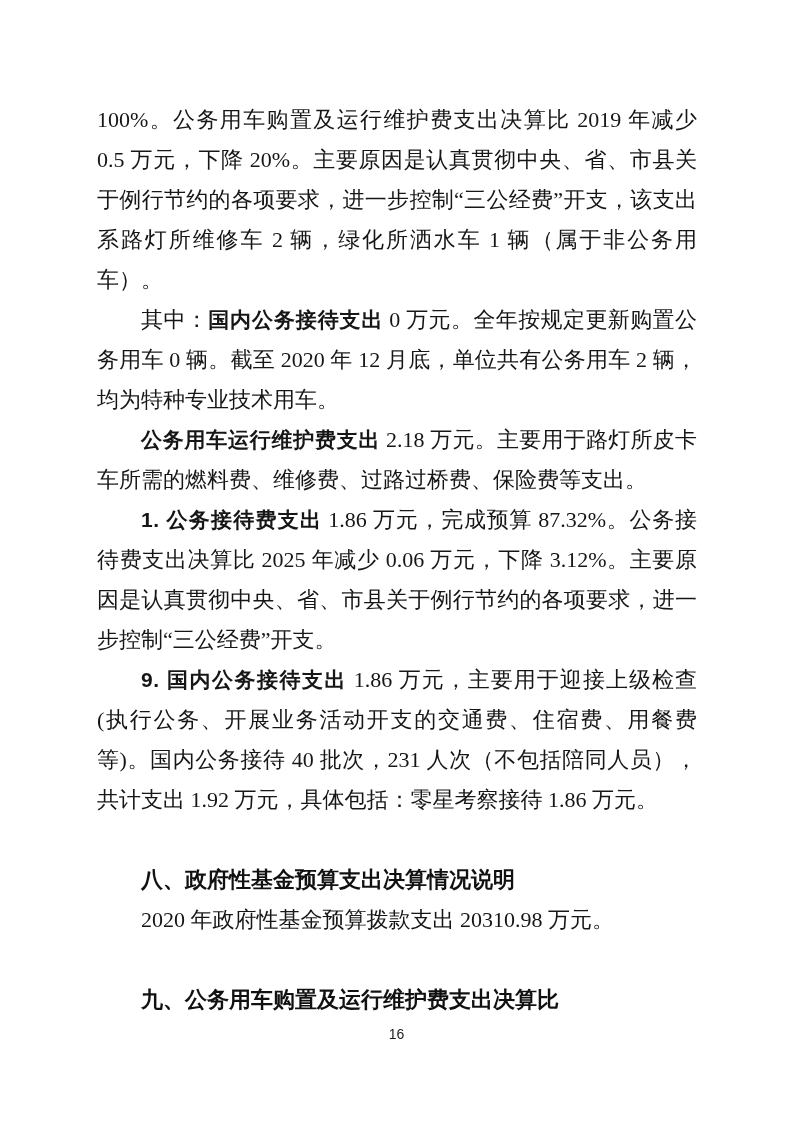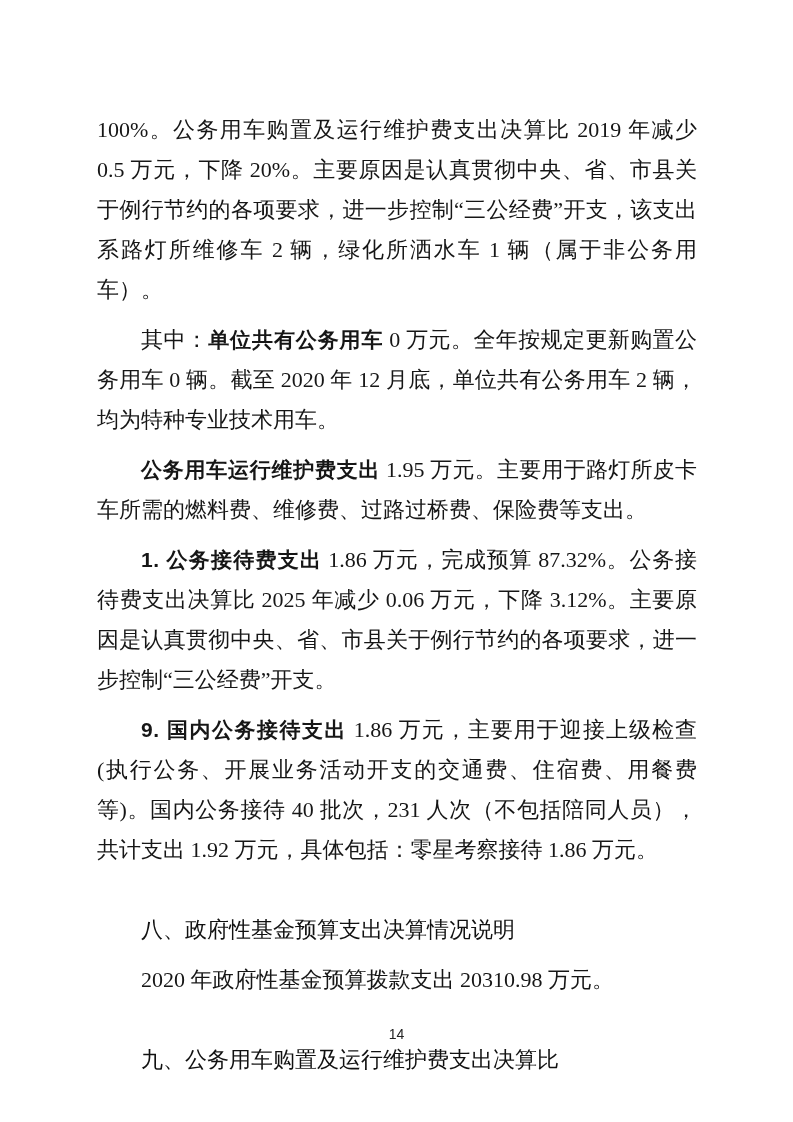--- a/index.html
+++ b/index.html
@@ -24,33 +24,32 @@
     left: 97px;
     width: 600px;
   }
 
   p.body {
     font-family: "Liberation Serif", "DejaVu Serif", serif;
     font-size: 22px;
     line-height: 40px;
     text-align: justify;
     color: #161616;
-    margin-top: 10px;
   }
 
   p.body span.bold {
     font-weight: 700;
     font-family: "Liberation Sans", "DejaVu Sans", sans-serif;
     font-size: 21px;
     letter-spacing: 0.5px;
   }
 
   p.heading {
     font-family: "Liberation Sans", "DejaVu Sans", sans-serif;
-    font-weight: 400;
+    font-weight: 700;
     font-size: 22px;
     line-height: 40px;
     margin-top: 40px;
     color: #111111;
   }
 
   p.indent { text-indent: 2em; }
 
   .page-number {
     position: absolute;
@@ -62,22 +61,22 @@
     font-size: 14px;
     color: #222222;
   }
 </style>
 </head>
 <body>
 
 <div class="page">
   <div class="content">
       <p class="body"><span class="normal">100%。公务用车购置及运行维护费支出决算比 2019 年减少 0.5 万元，下降 20%。主要原因是认真贯彻中央、省、市县关于例行节约的各项要求，进一步控制“三公经费”开支，该支出系路灯所维修车 2 辆，绿化所洒水车 1 辆（属于非公务用车）。</span></p>
-      <p class="body indent"><span class="normal">其中：</span><span class="bold">单位共有公务用车</span><span class="normal"> 0 万元。全年按规定更新购置公务用车 0 辆。截至 2020 年 12 月底，单位共有公务用车 2 辆，均为特种专业技术用车。</span></p>
-      <p class="body indent"><span class="bold">公务用车运行维护费支出</span><span class="normal"> 1.95 万元。主要用于路灯所皮卡车所需的燃料费、维修费、过路过桥费、保险费等支出。</span></p>
+      <p class="body indent"><span class="normal">其中：</span><span class="bold">国内公务接待支出</span><span class="normal"> 0 万元。全年按规定更新购置公务用车 0 辆。截至 2020 年 12 月底，单位共有公务用车 2 辆，均为特种专业技术用车。</span></p>
+      <p class="body indent"><span class="bold">公务用车运行维护费支出</span><span class="normal"> 2.18 万元。主要用于路灯所皮卡车所需的燃料费、维修费、过路过桥费、保险费等支出。</span></p>
       <p class="body indent"><span class="bold">1. 公务接待费支出</span><span class="normal"> 1.86 万元，完成预算 87.32%。公务接待费支出决算比 2025 年减少 0.06 万元，下降 3.12%。主要原因是认真贯彻中央、省、市县关于例行节约的各项要求，进一步控制“三公经费”开支。</span></p>
       <p class="body indent"><span class="bold">9. 国内公务接待支出</span><span class="normal"> 1.86 万元，主要用于迎接上级检查(执行公务、开展业务活动开支的交通费、住宿费、用餐费等)。国内公务接待 40 批次，231 人次（不包括陪同人员），共计支出 1.92 万元，具体包括：零星考察接待 1.86 万元。</span></p>
       <p class="heading indent"><span class="bold">八、政府性基金预算支出决算情况说明</span></p>
       <p class="body indent"><span class="normal">2020 年政府性基金预算拨款支出 20310.98 万元。</span></p>
       <p class="heading indent"><span class="bold">九、公务用车购置及运行维护费支出决算比</span></p>
     </div>
-  <div class="page-number">14</div>
+  <div class="page-number">16</div>
 </div>
 
 </body></html>

